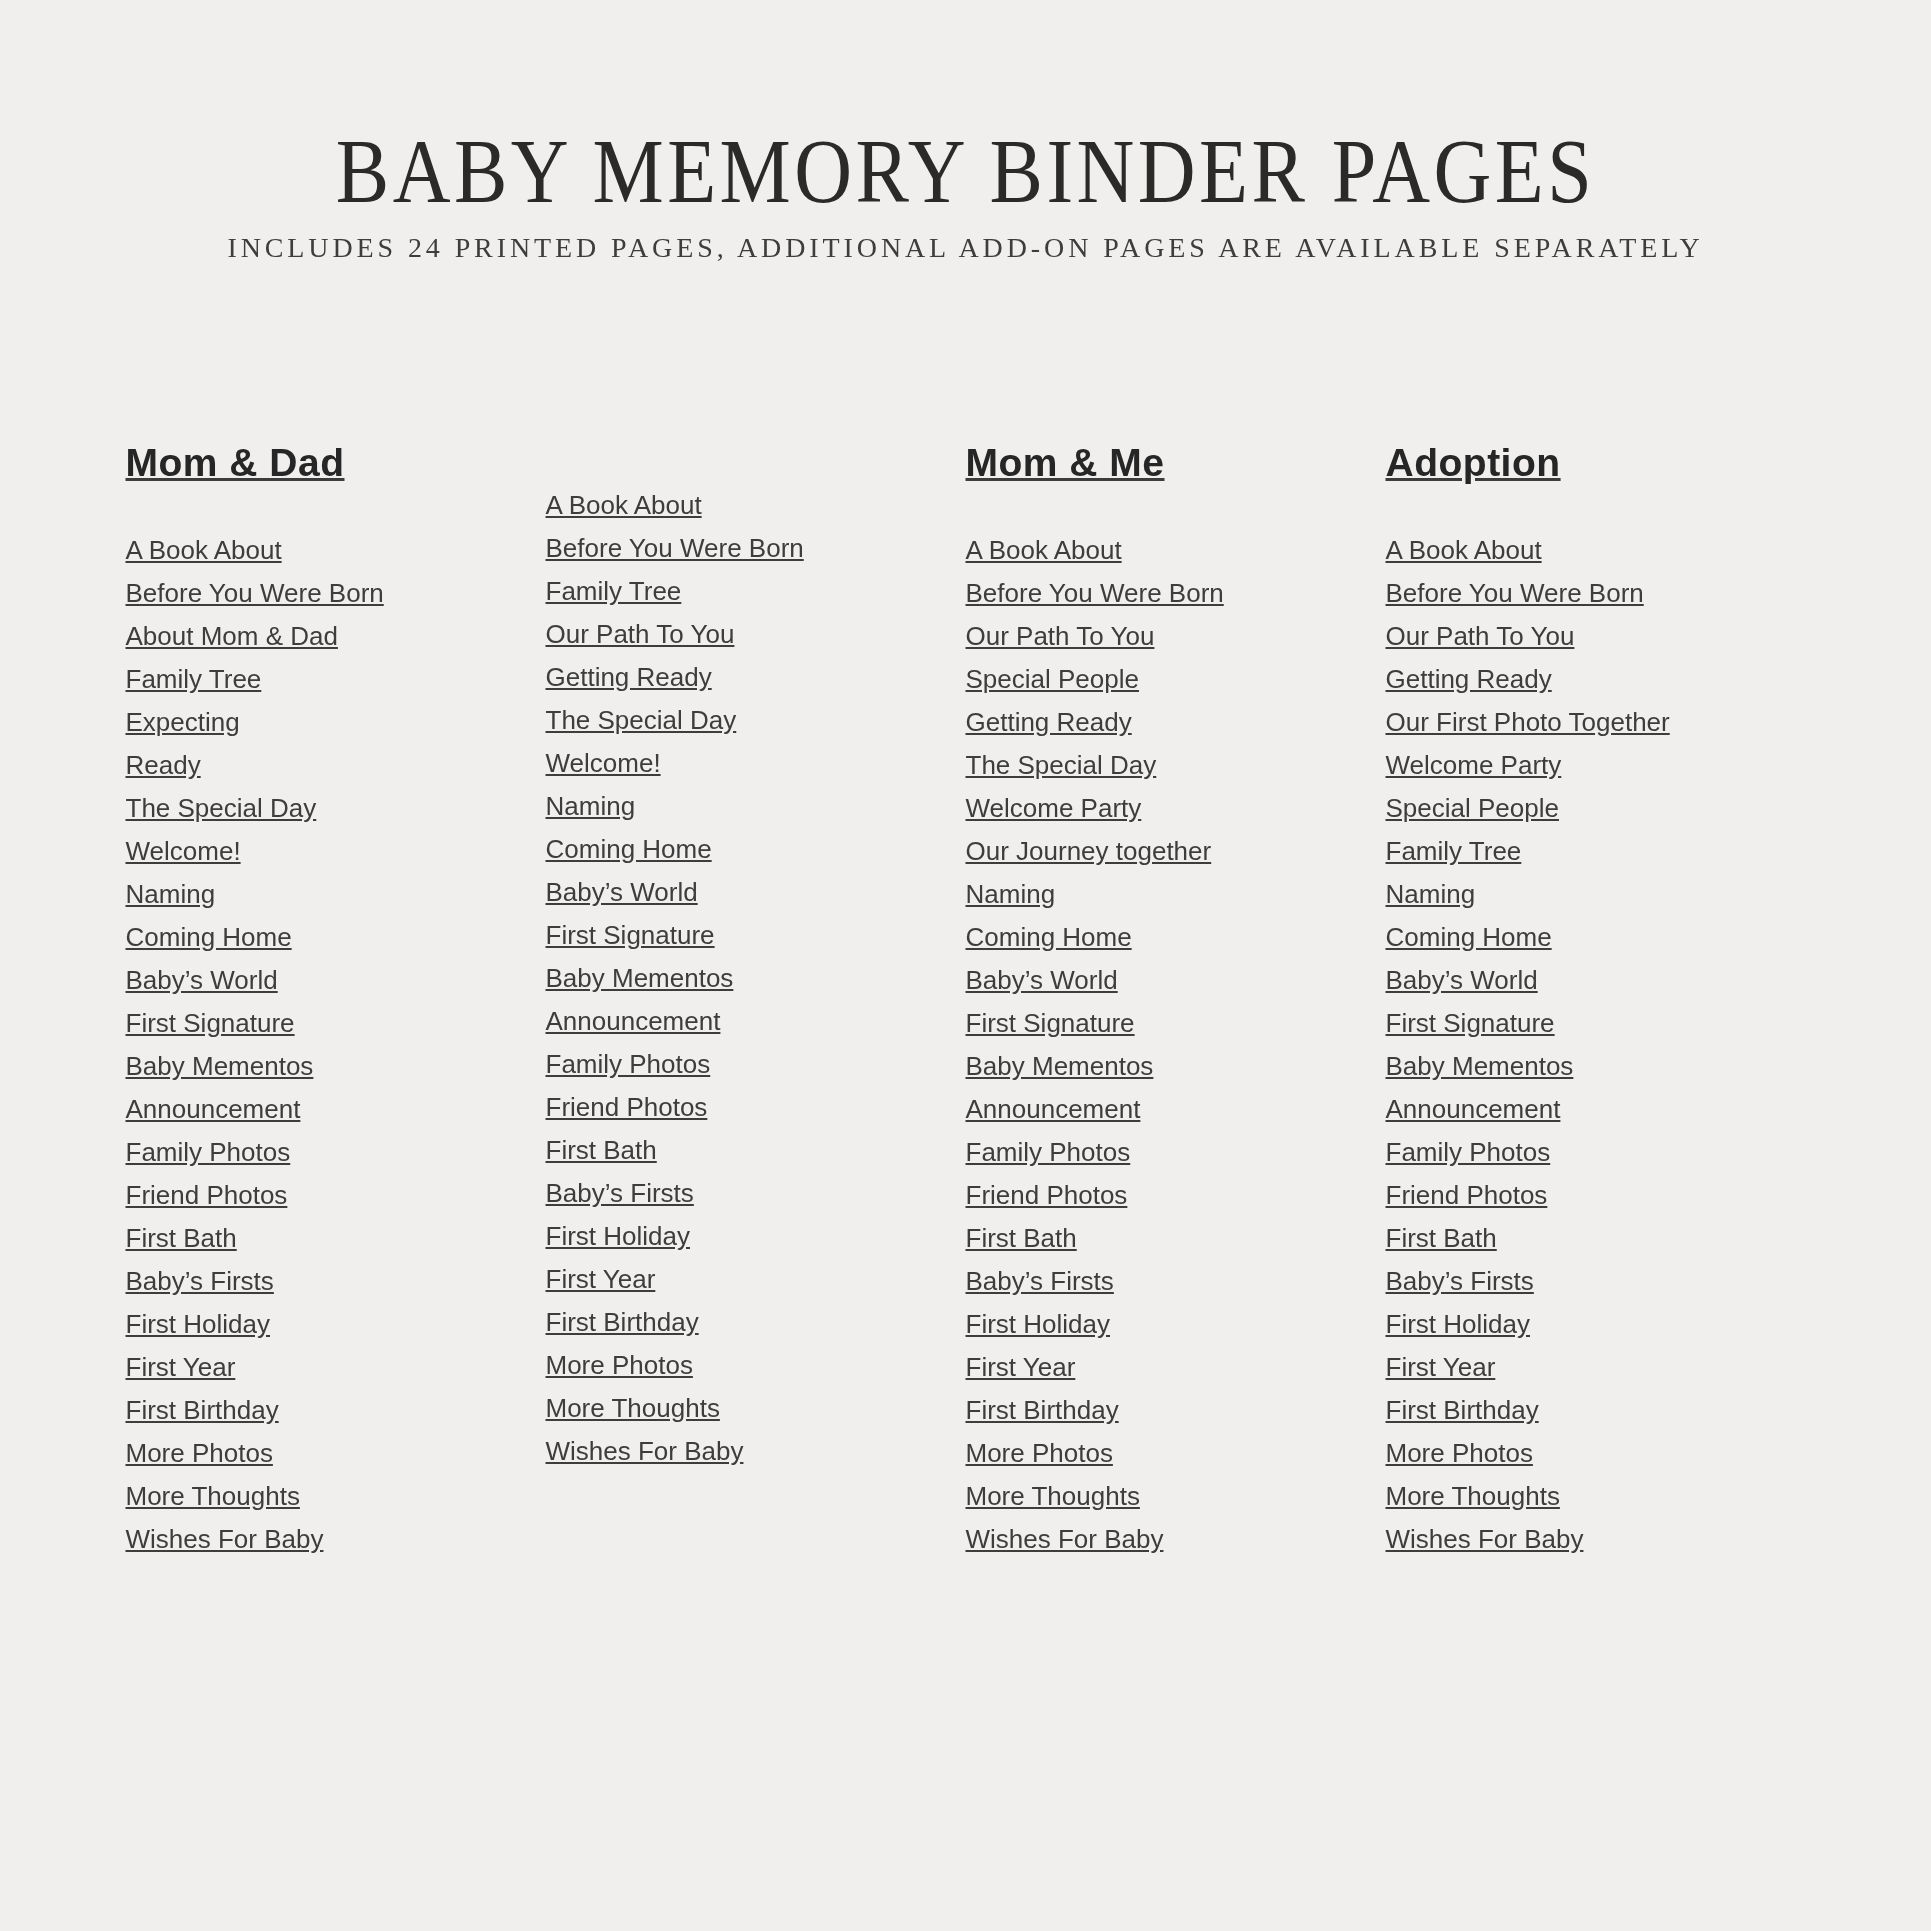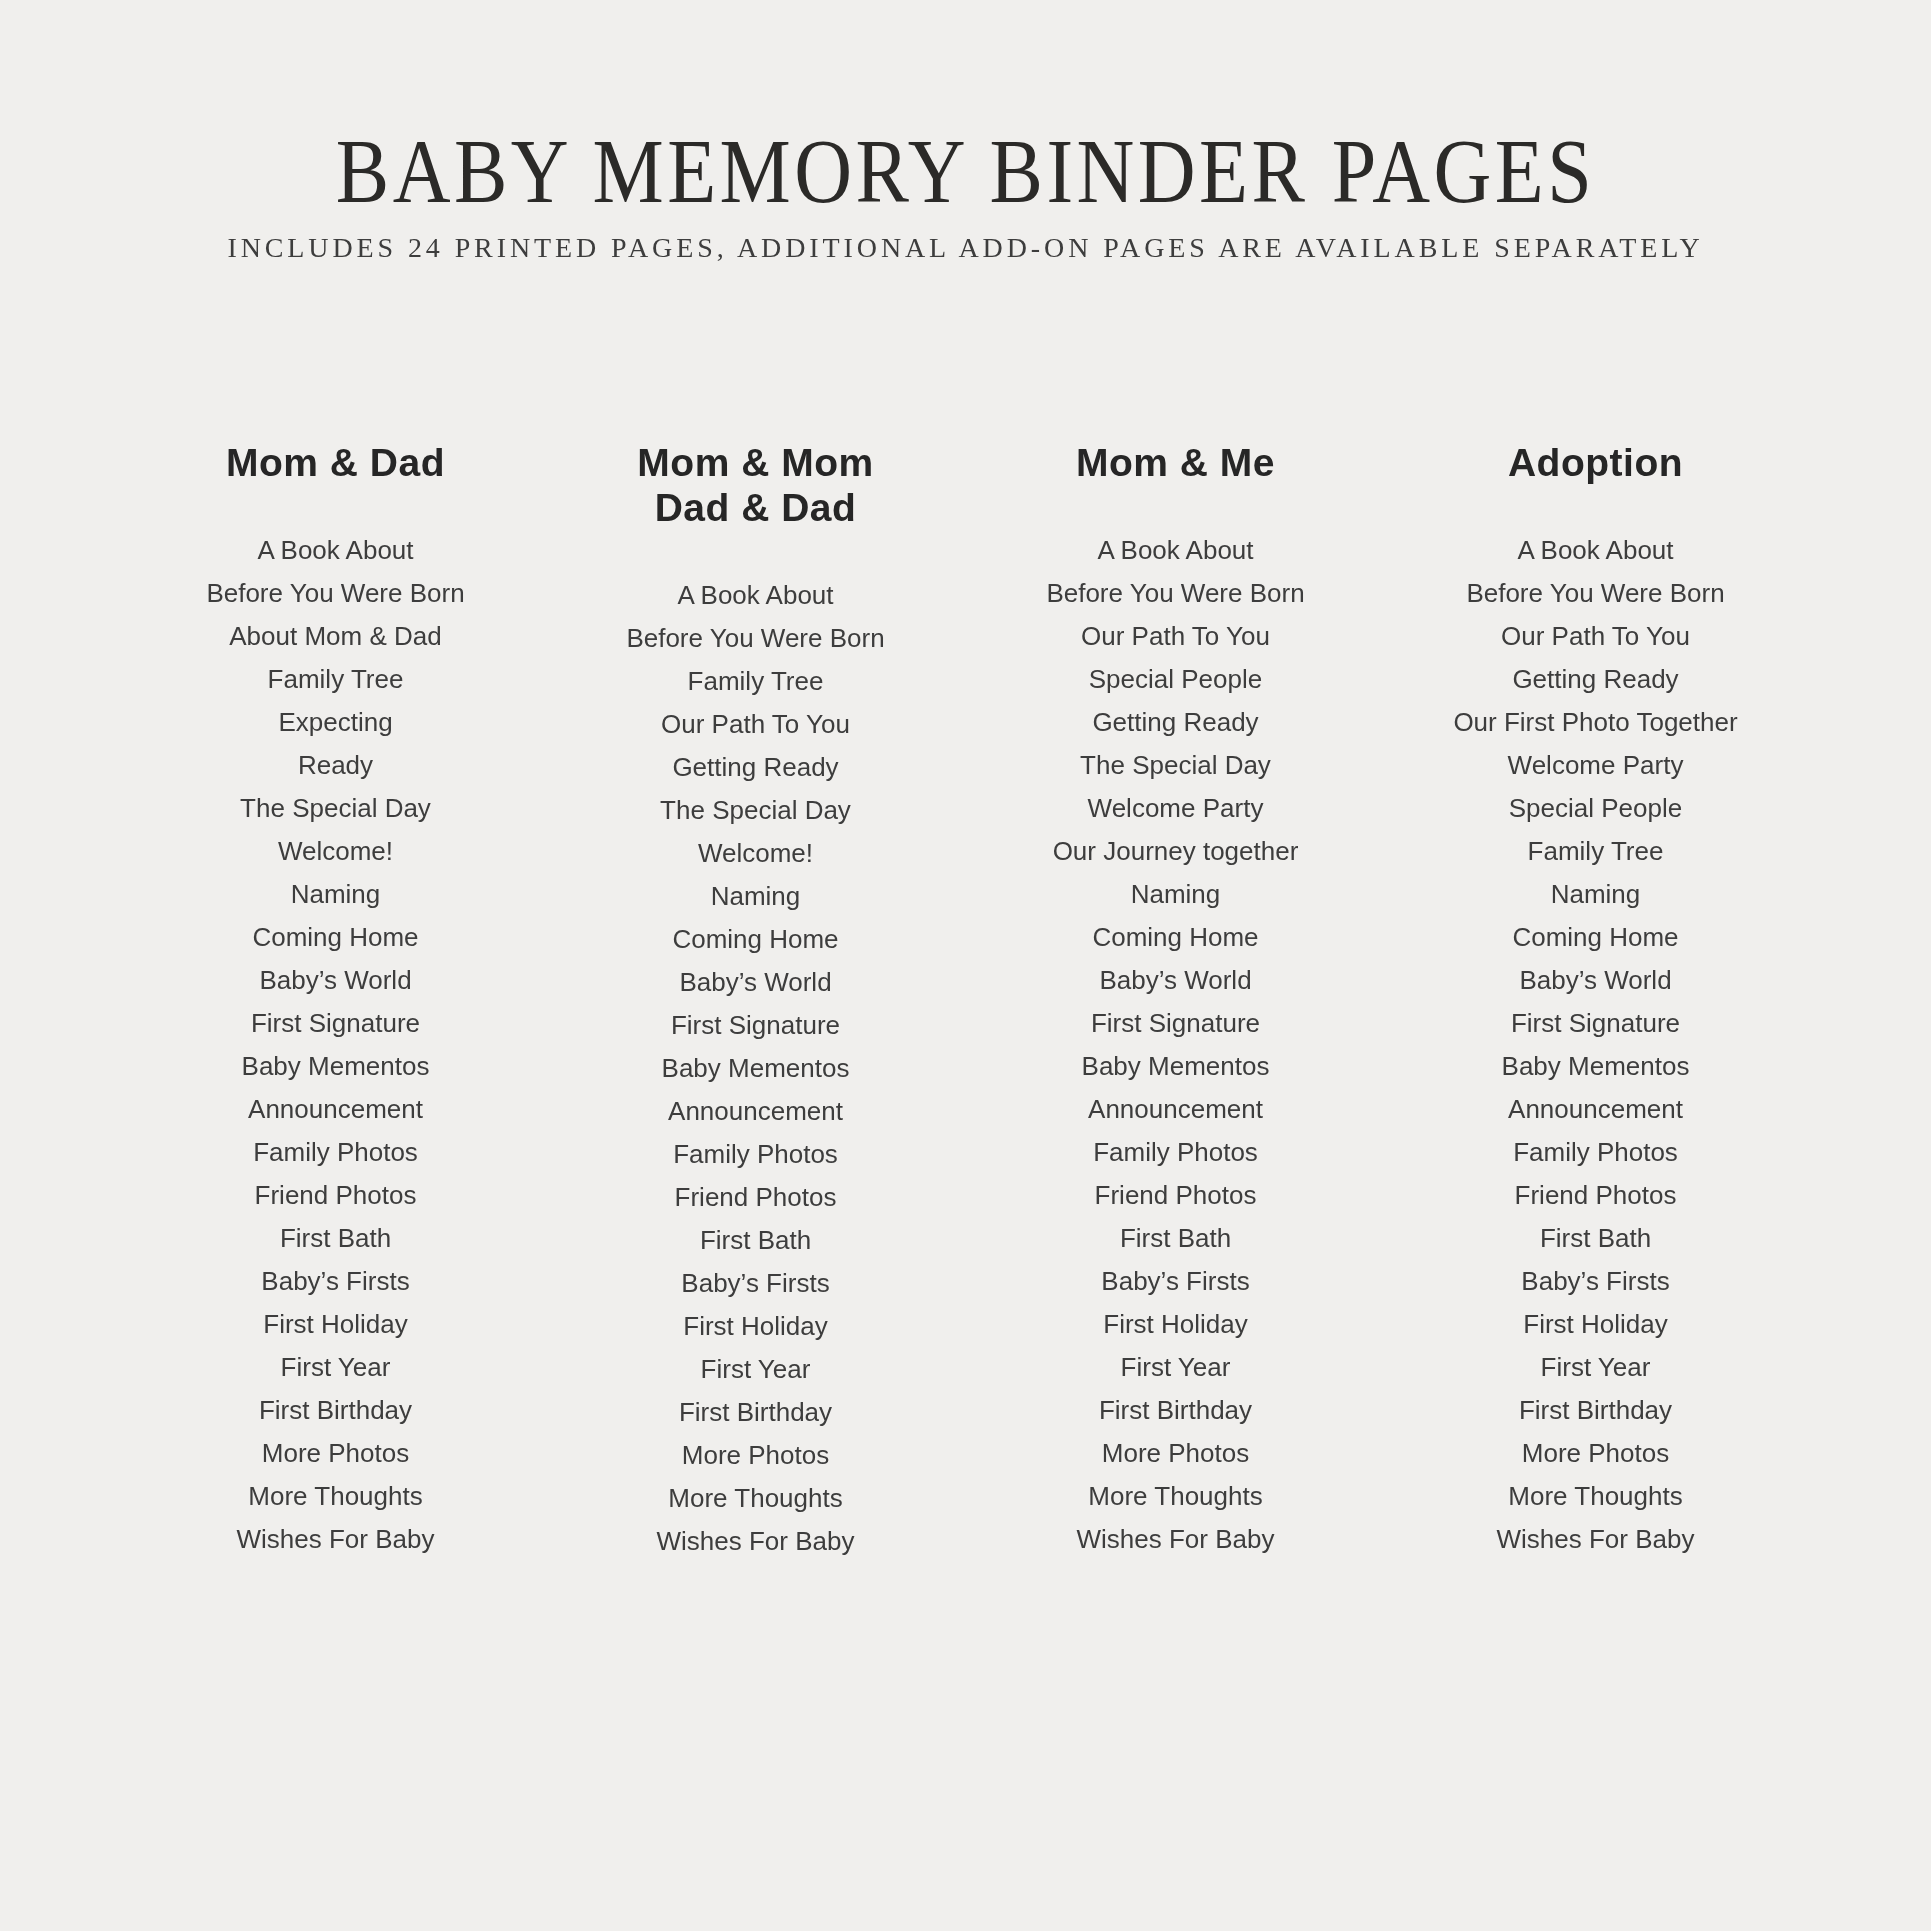--- a/index.html
+++ b/index.html
@@ -46,21 +46,22 @@
   .columns{
     margin:176px auto 0 auto;
     width:1680px;
     display:flex;
     flex-direction:row;
     justify-content:space-between;
     align-items:flex-start;
   }
   .column{
     width:420px;
-    text-align:center;
+    text-align:left;
+    text-decoration:underline;
   }
   .col-header{
     font-weight:bold;
     font-size:39px;
     line-height:45px;
     color:var(--heading);
     letter-spacing:0.5px;
   }
   .col-items{
     margin-top:44px;
@@ -105,24 +106,20 @@
           <div class="list-item">Baby’s Firsts</div>
           <div class="list-item">First Holiday</div>
           <div class="list-item">First Year</div>
           <div class="list-item">First Birthday</div>
           <div class="list-item">More Photos</div>
           <div class="list-item">More Thoughts</div>
           <div class="list-item">Wishes For Baby</div>
         </div>
       </div>
       <div class="column">
-        <div class="col-header">
-          <div>Mom &amp; Mom</div>
-          <div>Dad &amp; Dad</div>
-        </div>
         <div class="col-items">
           <div class="list-item">A Book About</div>
           <div class="list-item">Before You Were Born</div>
           <div class="list-item">Family Tree</div>
           <div class="list-item">Our Path To You</div>
           <div class="list-item">Getting Ready</div>
           <div class="list-item">The Special Day</div>
           <div class="list-item">Welcome!</div>
           <div class="list-item">Naming</div>
           <div class="list-item">Coming Home</div>

